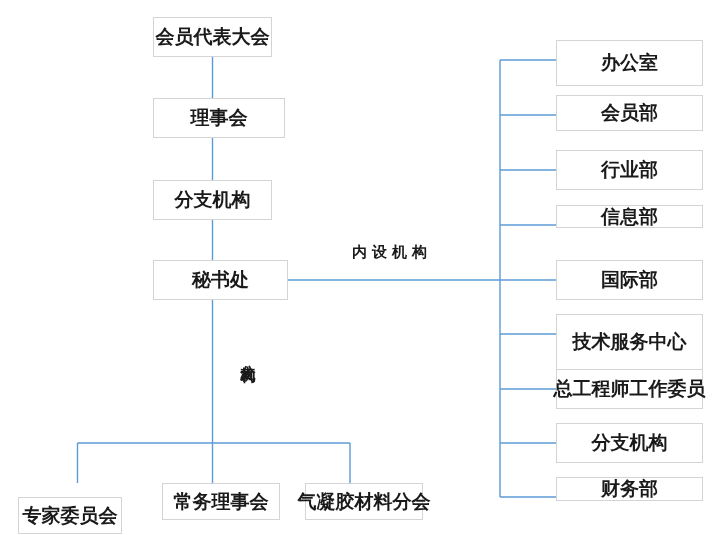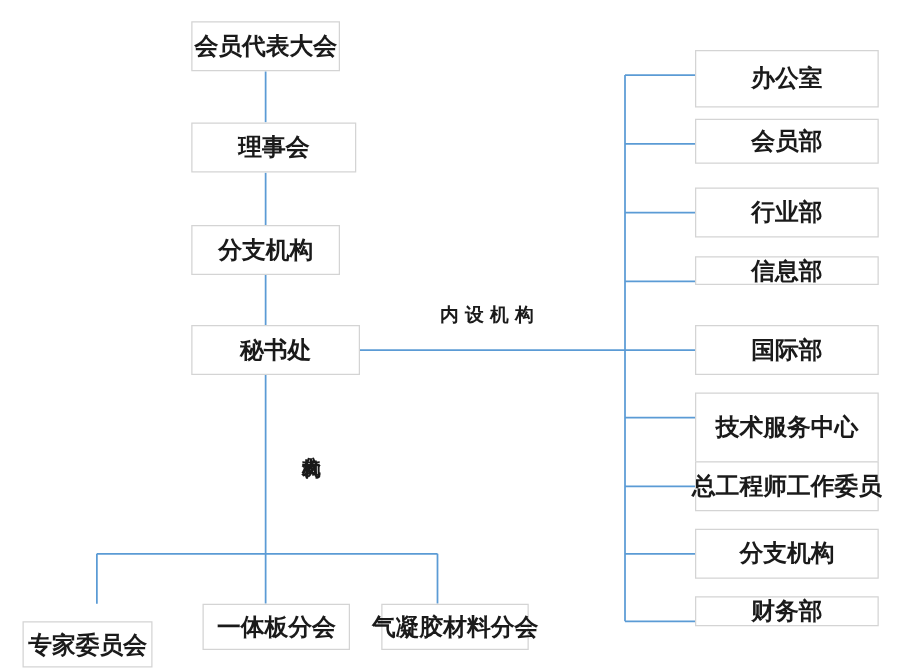--- a/index.html
+++ b/index.html
@@ -101,16 +101,16 @@
   <div class="node" style="left:556px; top:95px; width:147px; height:36px;">会员部</div>
   <div class="node" style="left:556px; top:150px; width:147px; height:40px;text-align:center;">行业部</div>
   <div class="node" style="left:556px; top:205px; width:147px; height:23px;">信息部</div>
   <div class="node" style="left:556px; top:260px; width:147px; height:40px;text-align:center;">国际部</div>
   <div class="node" style="left:556px; top:314px; width:147px; height:56px;">技术服务中心</div>
   <div class="node" style="left:556px; top:369px; width:147px; height:40px;">总工程师工作委员</div>
   <div class="node" style="left:556px; top:423px; width:147px; height:40px;">分支机构</div>
   <div class="node" style="left:556px; top:477px; width:147px; height:24px;">财务部</div>
 
   <div class="node" style="left:18px; top:497px; width:104px; height:37px;">专家委员会</div>
-  <div class="node" style="left:162px; top:483px; width:118px; height:37px;">一体板分会</div>
+  <div class="node" style="left:162px; top:483px; width:118px; height:37px;">常务理事会</div>
   <div class="node" style="left:305px; top:483px; width:118px; height:37px;">气凝胶材料分会</div>
 
 </div>
 
 </body></html>

